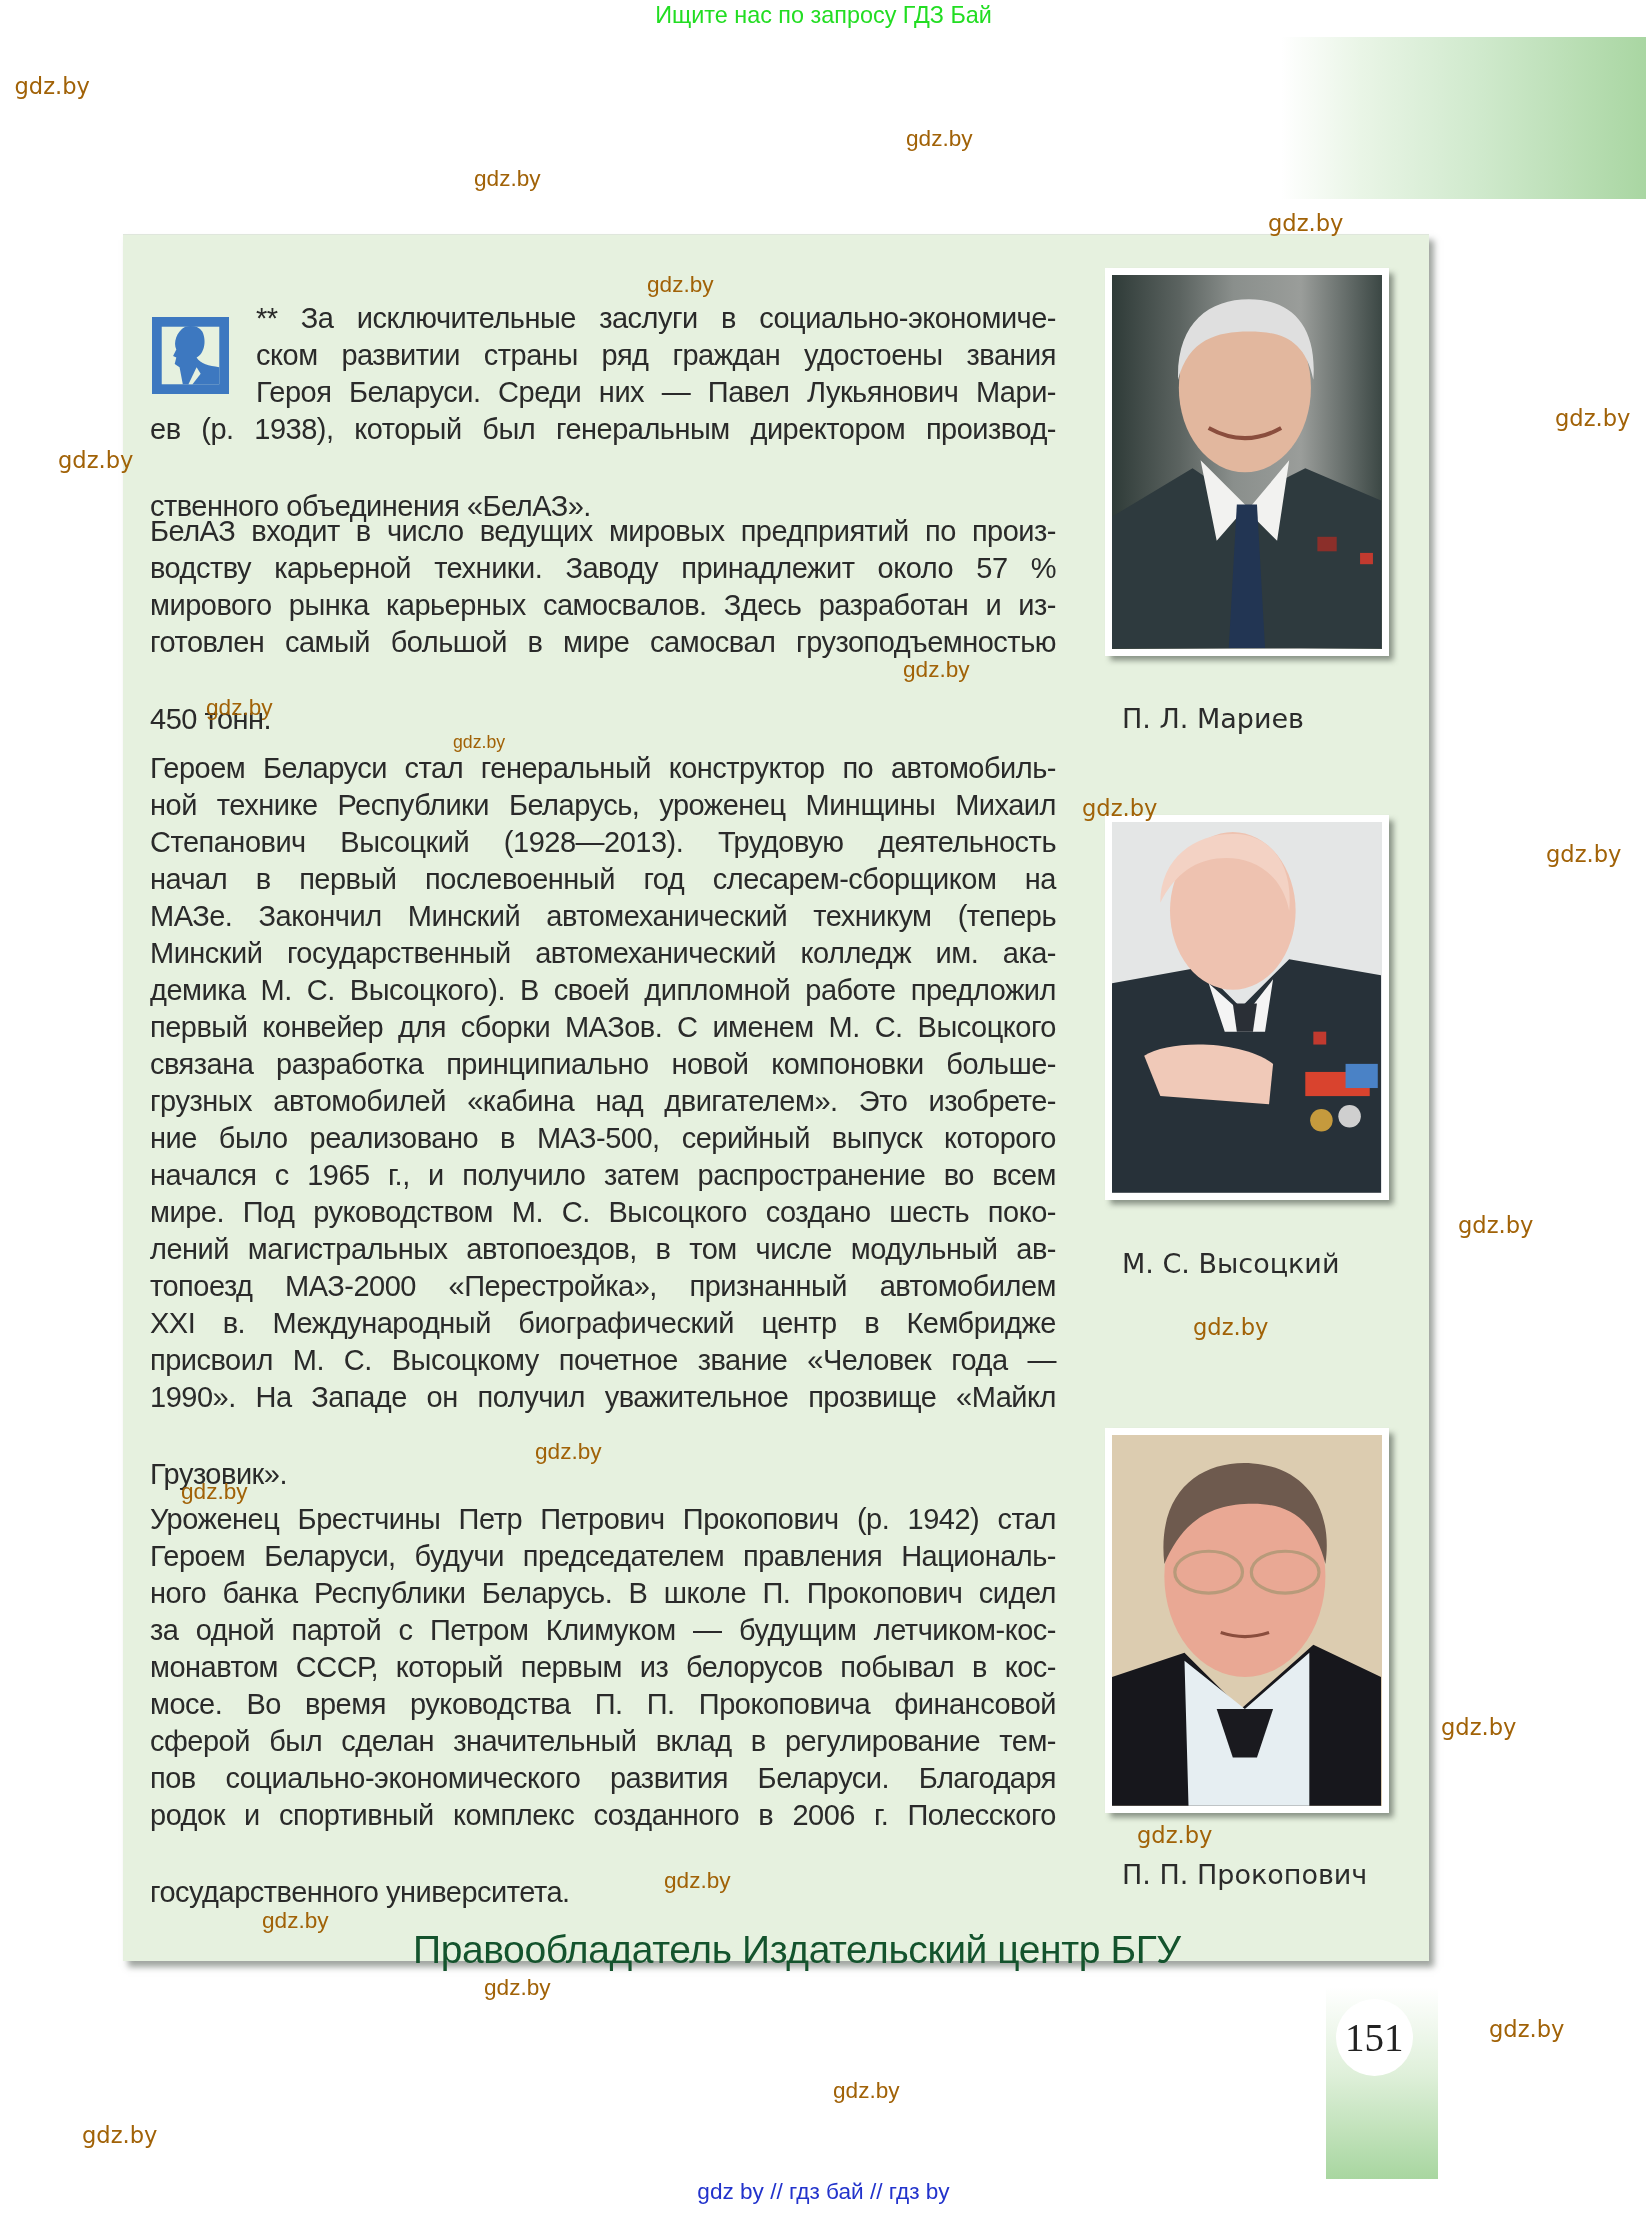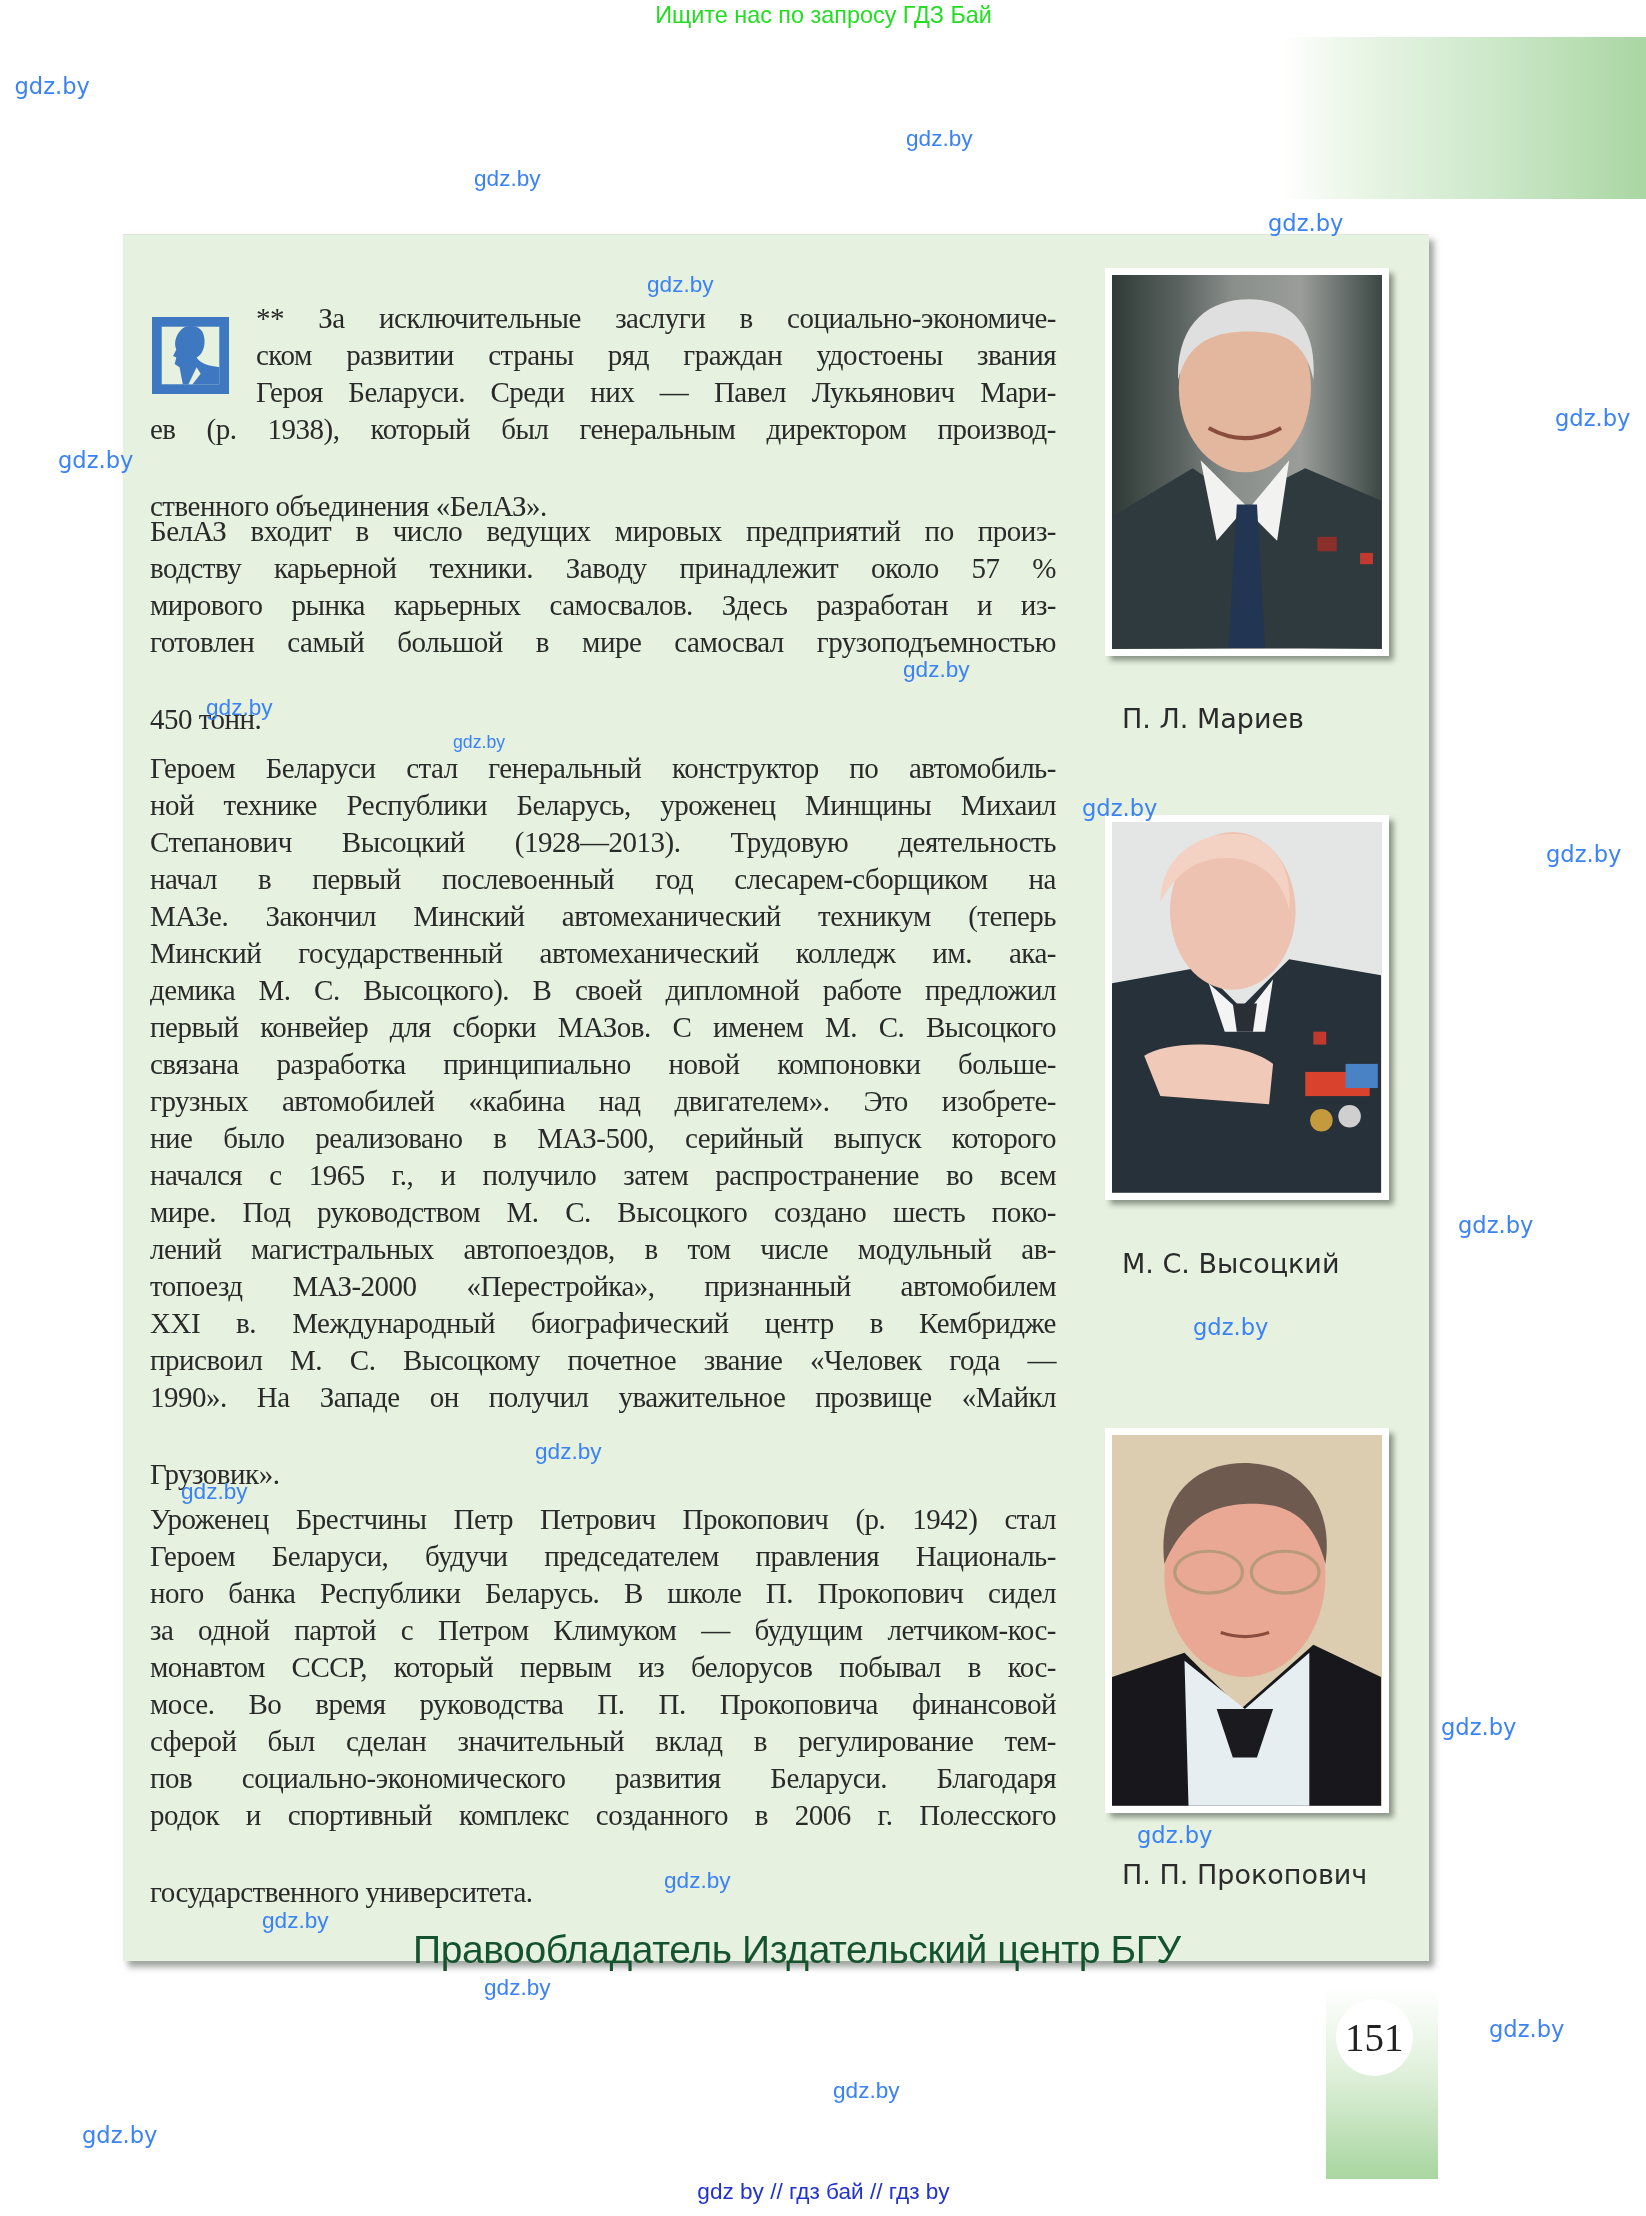--- a/index.html
+++ b/index.html
@@ -9,35 +9,35 @@
   }
   .top-banner {
     position:absolute; left:0; top:1.6px; width:1647px; text-align:center;
     color:#22dd22; font-size:23.4px; font-family:"Liberation Sans", sans-serif;
   }
   .corner-gradient {
     position:absolute; left:1281px; top:37px; width:365px; height:162px;
     background:linear-gradient(to right, #ffffff 0%, #e9f5e6 22%, #cfe9cc 55%, #a9d6a2 100%);
   }
   .wm {
-    position:absolute; font-family:"DejaVu Sans", sans-serif; font-size:22.6px; color:#3b82f6;
+    position:absolute; font-family:"DejaVu Sans", sans-serif; font-size:22.6px; color:#a16207;
     white-space:nowrap;
   }
   .wm.n { font-family:"Liberation Sans", sans-serif; font-stretch:condensed; }
   .panel {
     position:absolute; left:123px; top:234px; width:1306px; height:1726px;
     background:#e6f1df; box-shadow:4.8px 6.4px 6.4px rgba(80,90,80,0.55);
     border-top:1.6px solid #dfe6dc;
   }
   .body-text {
     position:absolute; left:150px; width:906px; color:#2a2a2a;
     font-family:"Liberation Sans", sans-serif; font-size:29px; line-height:37px;
     text-align:justify; letter-spacing:-0.5px;
   }
-  .body-text .line { display:block; text-align:justify; text-align-last:justify; white-space:nowrap;font-family:Liberation Serif, serif; }
+  .body-text .line { display:block; text-align:justify; text-align-last:justify; white-space:nowrap; }
   .body-text .line.last { text-align-last:left;margin-top:40px; }
   .intro-icon {
     position:absolute; left:152px; top:317px; width:77px; height:77px; background:#3d78c0;
   }
   .photo {
     position:absolute; left:1105px; width:284px; background:#fff; padding:7.3px;
     box-sizing:border-box; box-shadow:4.8px 4.8px 5.6px rgba(60,70,60,0.55);
   }
   .photo .img { width:100%; height:100%; position:relative; overflow:hidden; }
   .caption {

